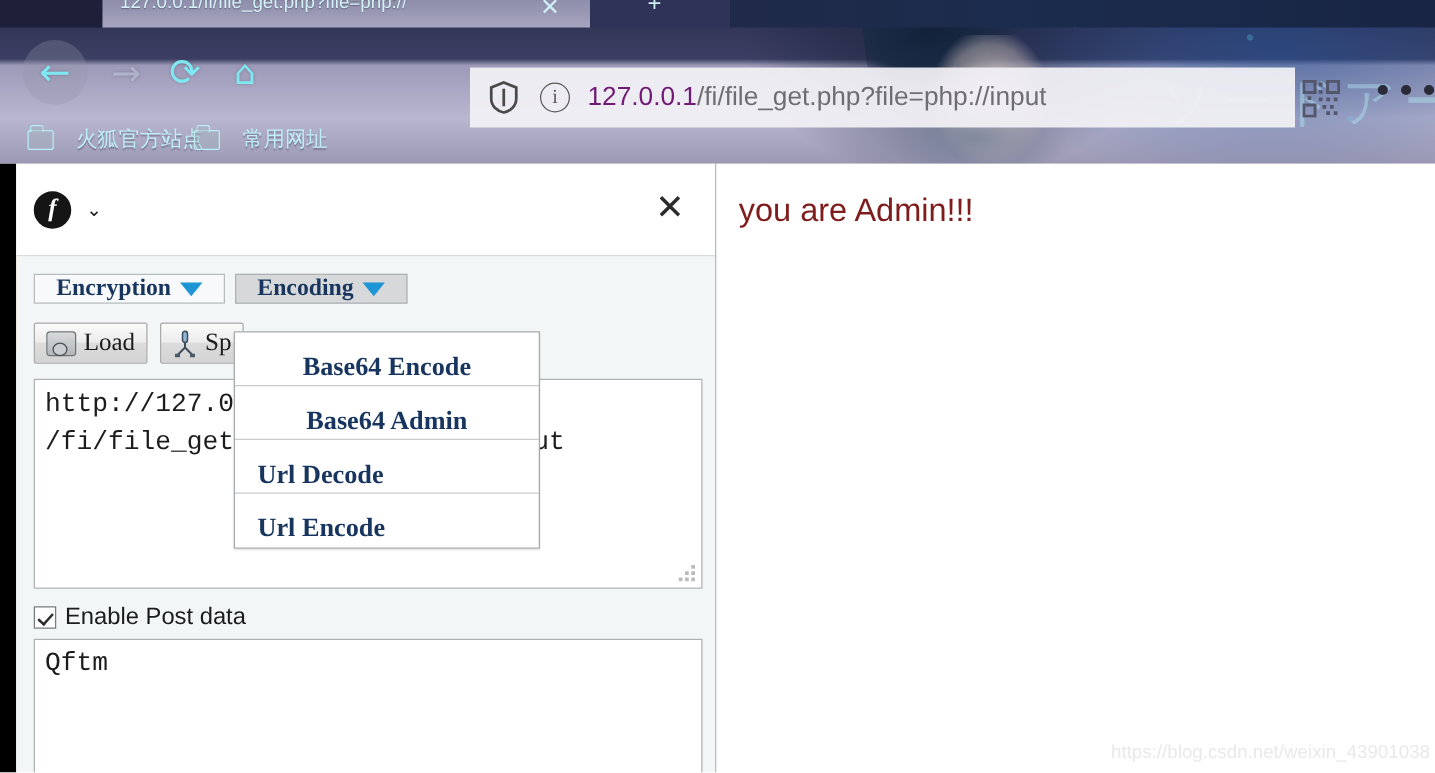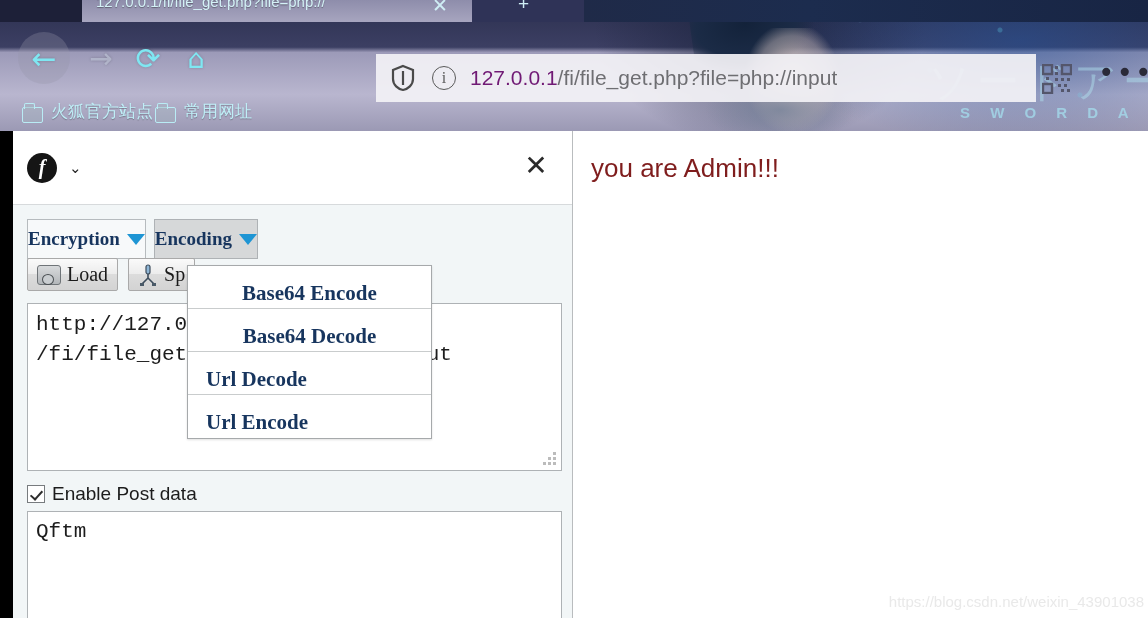--- a/index.html
+++ b/index.html
@@ -124,21 +124,21 @@
   .qr-icon svg { display: block; }
   .dots-menu {
     position: absolute; left: 1098px; top: 40px; width: 42px; height: 30px;
     color: #2a2a38; font-size: 28px; letter-spacing: 2px; line-height: 22px;
     font-family: "DejaVu Sans", sans-serif;
   }
 
   
   .bookmarks { position: absolute; left: 0; top: 92px; width: 1148px; height: 39px; }
   .bm-item {
-    position: absolute; display: flex; align-items: flex-end; gap: 8px;
+    position: absolute; display: flex; align-items: center; gap: 18px;
     font-size: 17px; color: #bfeef7; text-shadow: 0 1px 1px rgba(0,0,0,.28);
     white-space: nowrap;
   }
   .bm-folder {
     width: 21px; height: 16px; border: 1.6px solid #b9ecf5;
     border-radius: 2px; background: rgba(165,180,190,.45); position: relative;
   }
   .bm-folder::before {
     content: ""; position: absolute; left: 1px; top: -5px; width: 9px; height: 5px;
     border: 1.6px solid #b9ecf5; border-bottom: none; border-radius: 2px 2px 0 0;
@@ -177,21 +177,21 @@
   }
   .hb-title { margin-left: 16px; font-size: 26px; color: #1b1b1b; }
   .hb-caret { margin-left: 12px; font-size: 15px; color: #1b1b1b; }
   .hb-close {
     position: absolute; right: 22px; top: 20px; width: 30px; height: 32px;
     font-size: 28px; color: #2b2b2b; font-weight: 300; line-height: 30px; text-align: center;
   }
 
   .toolbar-row1 { position: absolute; left: 14px; top: 88px; display: flex; gap: 8px; }
   .tb-btn {
-    height: 40px; padding: 0 0;
+    height: 24px; padding: 0 17px;
     display: flex; align-items: center; gap: 7px;
     font-size: 19px; font-weight: 700; color: #17355e;
     border: 1px solid #b6bbbe; background: #f7f9fa;
     font-family: "Liberation Serif", serif;
   }
   .tb-btn.active { background: #d6d8d9; border-color: #aeb2b5; }
   .tri-down {
     width: 0; height: 0; border-left: 9px solid transparent; border-right: 9px solid transparent;
     border-top: 11px solid #1e95d4;
   }
@@ -281,21 +281,20 @@
 <body>
 
 <div id="app">
 
   <div class="chrome">
     <div class="chrome-art">
       <div class="art-hair"></div>
       <div class="art-face"></div>
       <div class="art-coat"></div>
       <div class="art-kana">ソードアート</div>
-      <div class="art-sword">S W O R D  A</div>
     </div>
 
     <div class="tabstrip">
       <div class="tab-dark-left"></div>
       <div class="tab-right-fill"></div>
       <div class="tab-newstrip"></div>
       <div class="tab-active"></div>
       <div class="tab-title">127.0.0.1/fi/file_get.php?file=php://</div>
       <div class="tab-close">✕</div>
       <div class="tab-new">+</div>
@@ -400,21 +399,21 @@
     <div class="post-check">
       <span class="cbox"></span>
       <span>Enable Post data</span>
     </div>
 
     <div class="post-area"><span>Qftm</span></div>
   </div>
 
   <div class="dropdown">
     <div class="dd-item center">Base64 Encode</div>
-    <div class="dd-item center">Base64 Decode</div>
+    <div class="dd-item center">Base64 Admin</div>
     <div class="dd-item left">Url Decode</div>
     <div class="dd-item left">Url Encode</div>
   </div>
 
   <div class="content">
     <div class="page-text">you are Admin!!!</div>
     <div class="watermark">https://blog.csdn.net/weixin_43901038</div>
   </div>
 
 </div>

